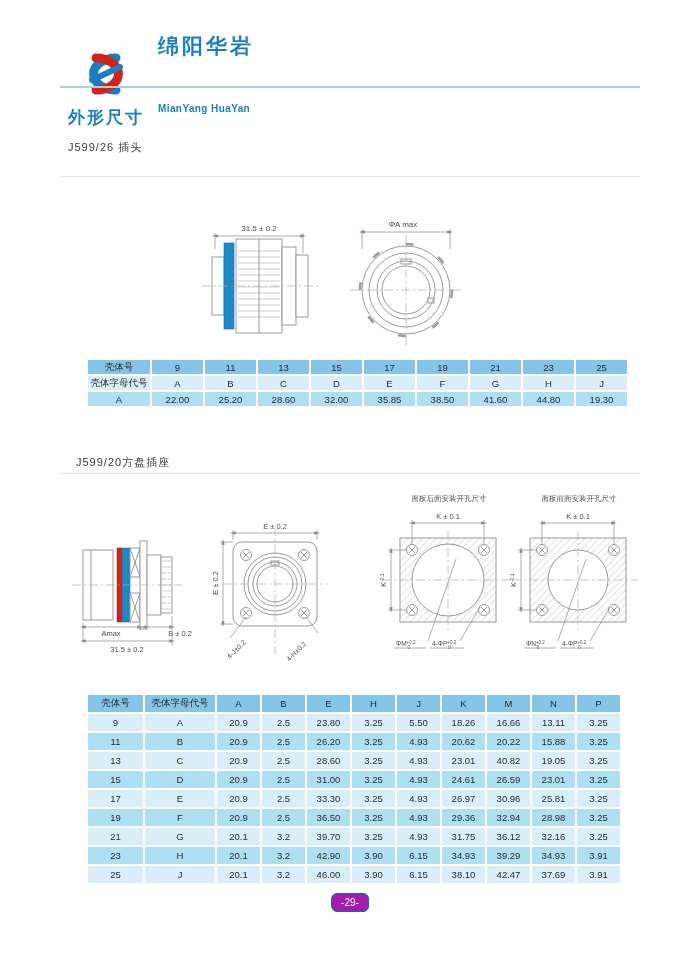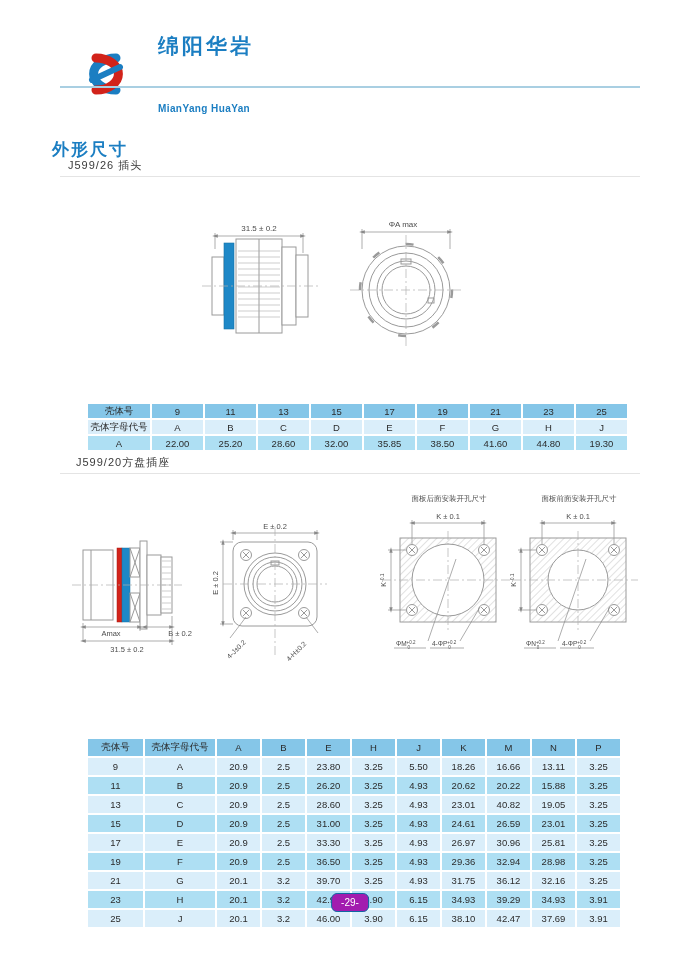--- a/index.html
+++ b/index.html
@@ -8,39 +8,39 @@
 
   
   .logo{position:absolute;left:62px;top:34px;display:flex;align-items:center;gap:8px;}
   .logo-text{display:flex;flex-direction:column;}
   .logo-cn{font-size:21px;font-weight:bold;color:#1b7ec2;letter-spacing:3px;line-height:1.1;}
   .logo-en{font-size:10px;font-weight:bold;color:#1b7ec2;letter-spacing:0.4px;margin-top:46px;}
   .doc-title{position:absolute;right:60px;top:52px;font-family:"Liberation Serif",serif;
              font-size:17px;font-weight:bold;color:#9e9e9e;letter-spacing:2.5px;}
   .header-rule{position:absolute;left:60px;top:86px;width:580px;height:2px;background:#a9cfe2;}
 
-  .section-title{position:absolute;left:52px;top:106px;font-size:17px;color:#1b7ec2;
-                 font-weight:bold;letter-spacing:2px;margin-top:32px;}
+  .section-title{position:absolute;left:68px;top:106px;font-size:17px;color:#1b7ec2;
+                 font-weight:bold;letter-spacing:2px;}
   .sub-label{position:absolute;font-size:11px;color:#3a3a3a;letter-spacing:1px;}
-  .sub1{left:68px;top:158px;}
+  .sub1{left:68px;top:140px;}
   .rule1{position:absolute;left:60px;top:176px;width:580px;height:1px;background:#e4e4e4;}
   .sub2{left:68px;top:455px;margin-left:8px;}
   .rule2{position:absolute;left:60px;top:473px;width:580px;height:1px;background:#e4e4e4;}
 
   svg.draw1{position:absolute;left:180px;top:205px;}
   svg.draw2{position:absolute;left:60px;top:483px;}
   svg text{fill:#4c4c4c;font-family:"Liberation Sans",sans-serif;}
   .g{stroke:#9a9a9a;fill:none;stroke-width:1;}
   .gf{stroke:#9a9a9a;fill:#fff;stroke-width:1;}
   .dim{stroke:#8a8a8a;stroke-width:0.7;fill:none;}
   .cl{stroke:#b0b0b0;stroke-width:0.7;fill:none;stroke-dasharray:9 3 2 3;}
   .knurl{stroke:#adadad;stroke-width:0.6;}
 
   
-  table{position:absolute;left:86px;border-collapse:separate;border-spacing:2px;background:#fff;margin-top:44px;}
+  table{position:absolute;left:86px;border-collapse:separate;border-spacing:2px;background:#fff;}
   .t1{top:358px;}
   .t2{top:693px;}
   td{text-align:center;font-size:9.5px;color:#2b2b2b;padding:0;vertical-align:middle;}
   .t1 td{width:51px;height:14px;}
   .t1 td:first-child{width:62px;}
   .t2 td{width:43px;height:17px;}
   .t2 td:first-child{width:55px;}
   .t2 td:nth-child(2){width:70px;}
   tr.r-head td{background:#85c6e8;}
   tr.r-light td{background:#daeefa;}

